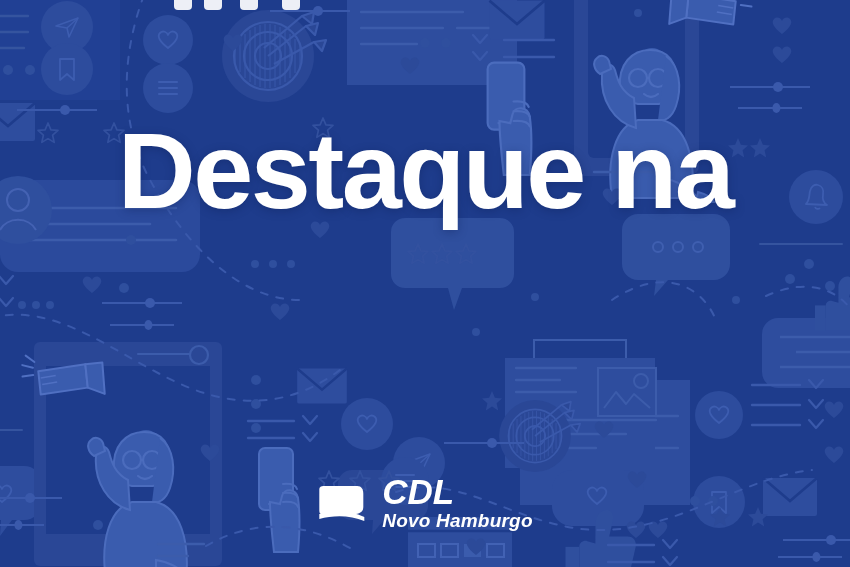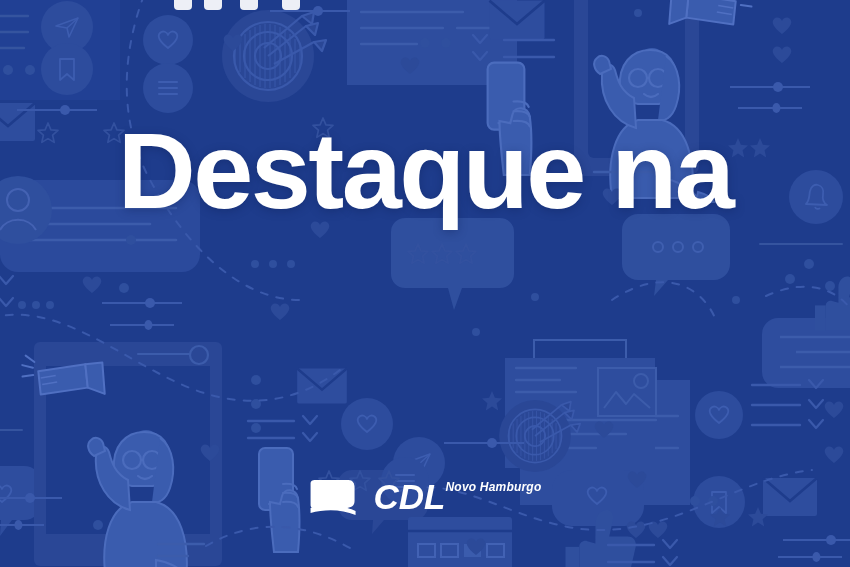--- a/index.html
+++ b/index.html
@@ -37,28 +37,28 @@
   #logo{
     position:absolute;
     left:50%;
     top:474px;
     transform:translateX(-50%);
     display:flex;
     align-items:center;
     gap:7px;
   }
   #logo .mark{width:58px;height:44px;display:block;}
-  #logo .wordwrap{display:flex;line-height:1;}
+  #logo .wordwrap{display:flex;flex-direction:column;line-height:1;}
   #logo .cdl{
     color:#ffffff;font-weight:bold;font-style:italic;
     font-size:35px;letter-spacing:0px;
   }
   #logo .sub{
     color:#ffffff;font-weight:bold;font-style:italic;
-    font-size:12px;letter-spacing:.2px;margin-top:2px;
+    font-size:19px;letter-spacing:.2px;margin-top:2px;
   }
 </style>
 </head>
 <body>
 
 <div id="banner">
 
   <div id="pattern">
   <svg viewBox="0 0 850 567" xmlns="http://www.w3.org/2000/svg">
     <defs>

